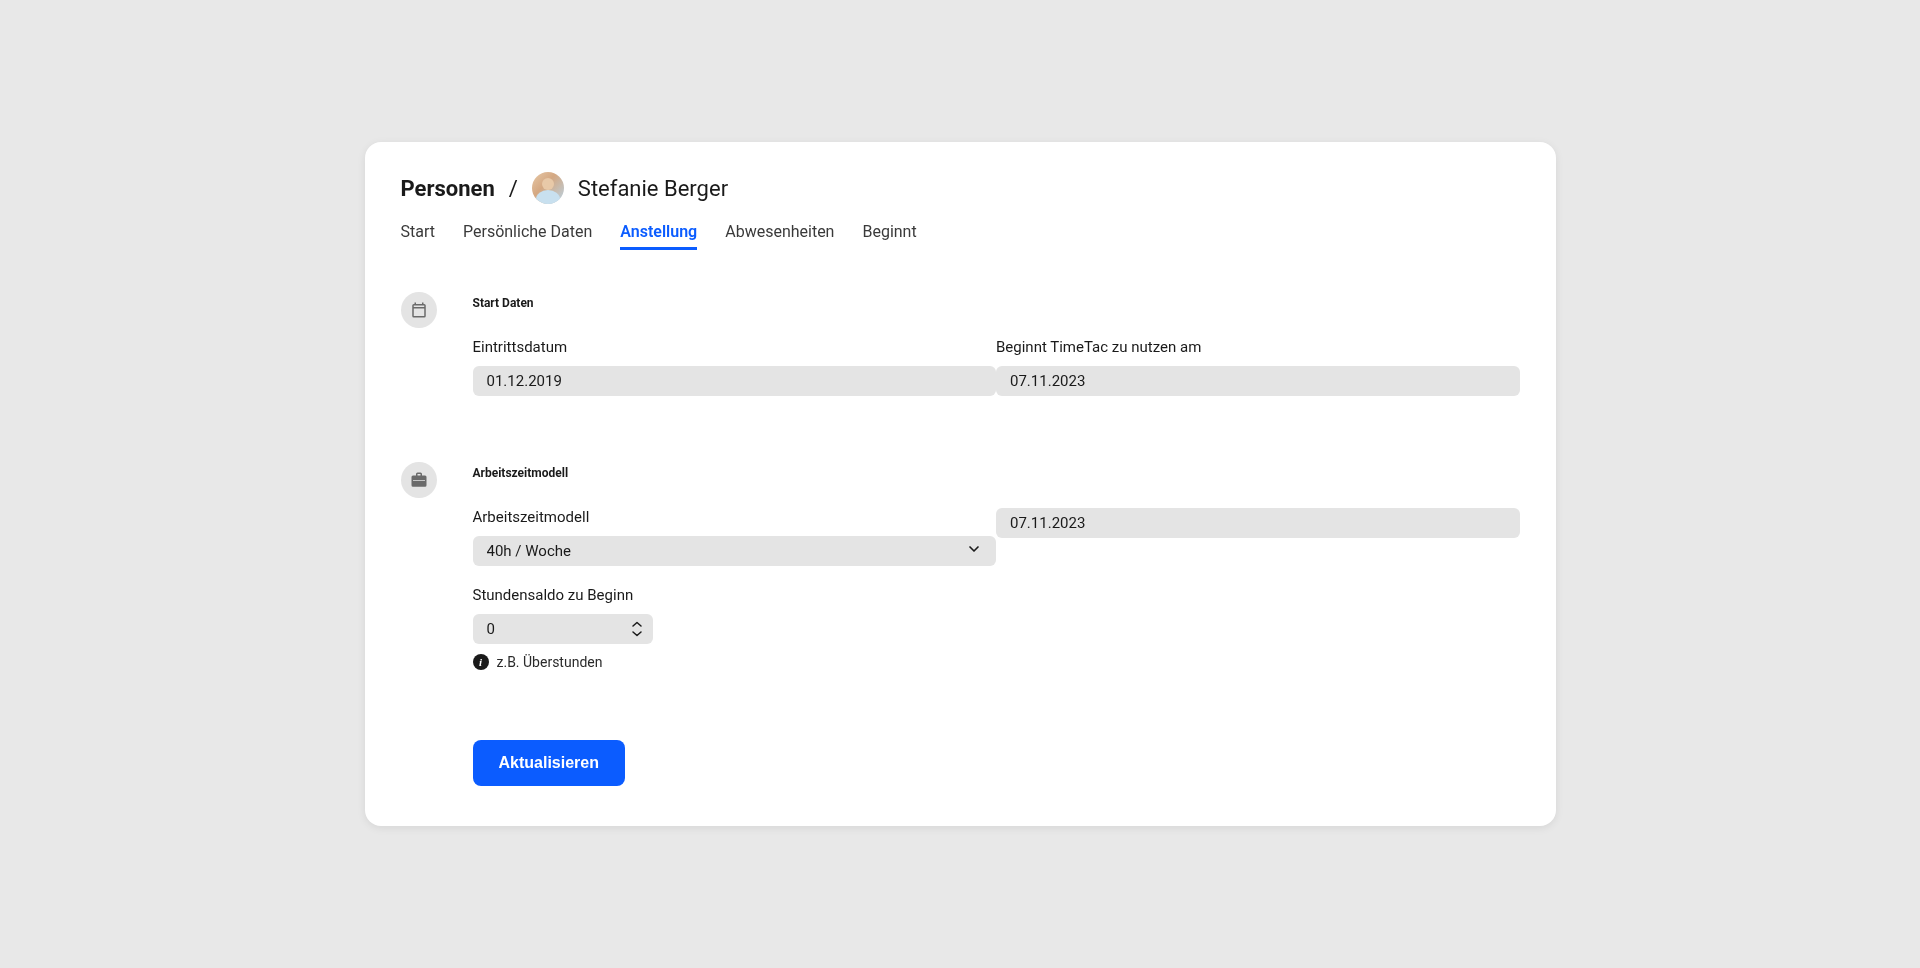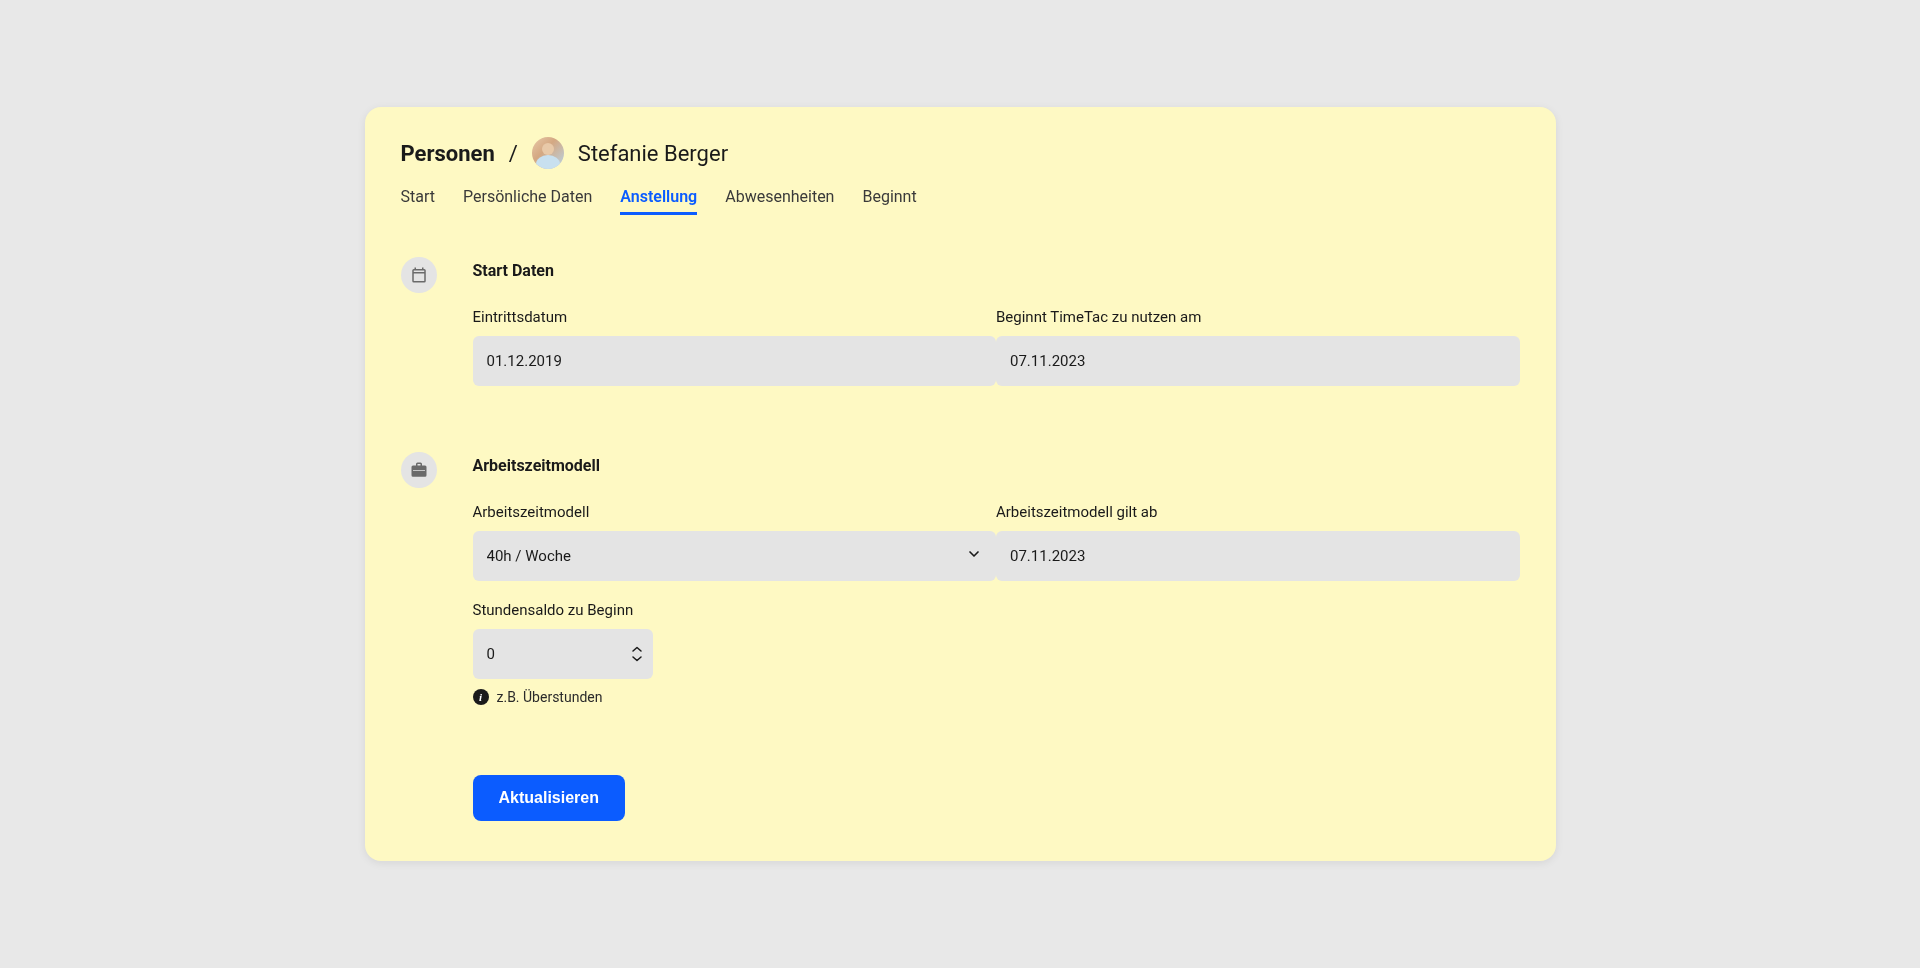--- a/index.html
+++ b/index.html
@@ -10,21 +10,21 @@
     body {
       font-family: -apple-system, BlinkMacSystemFont, "Segoe UI", Roboto, Helvetica, Arial, sans-serif;
       background: #e8e8e8;
       display: flex;
       align-items: center;
       justify-content: center;
       min-height: 100vh;
       padding: 20px;
     }
     .card {
-      background: #fef9c3;
+      background: #ffffff;
       border-radius: 16px;
       width: 1191px;
       padding: 30px 36px 40px 36px;
       box-shadow: 0 2px 8px rgba(0,0,0,0.08);
     }
     .breadcrumb {
       display: flex;
       align-items: center;
       gap: 14px;
       margin-bottom: 18px;
@@ -103,21 +103,21 @@
       display: flex;
       align-items: center;
       justify-content: center;
       flex-shrink: 0;
       margin-top: -4px;
     }
     .section-body {
       flex: 1;
     }
     .section-title {
-      font-size: 16px;
+      font-size: 12px;
       font-weight: 700;
       color: #1a1a1a;
       margin-bottom: 28px;
     }
     .row {
       display: flex;
       margin-bottom: 20px;
     }
     .field {
       flex: 1;
@@ -126,21 +126,21 @@
     }
     .field-label {
       font-size: 15px;
       color: #1a1a1a;
       margin-bottom: 10px;
     }
     .input {
       background: #e4e4e4;
       border: none;
       border-radius: 6px;
-      padding: 16px 14px;
+      padding: 6px 14px;
       font-size: 15px;
       color: #1a1a1a;
       font-family: inherit;
       width: 100%;
     }
     .select-wrap {
       position: relative;
     }
     .select-wrap .chevron {
       position: absolute;
@@ -259,21 +259,20 @@
           <div class="select-wrap">
             <input class="input" type="text" readonly="" value="40h / Woche" style="">
             <span class="chevron">
               <svg width="16" height="16" viewBox="0 0 24 24" fill="none" stroke="#1a1a1a" stroke-width="2.5" stroke-linecap="round" stroke-linejoin="round">
                   <polyline points="6 9 12 15 18 9"></polyline>
                 </svg>
             </span>
           </div>
         </div>
         <div class="field">
-          <label class="field-label">Arbeitszeitmodell gilt ab</label>
           <input class="input" type="text" value="07.11.2023" style="">
         </div>
       </div>
       <div class="row">
         <div class="field" style="flex: 0 0 auto; justify-content: space-between;">
           <label class="field-label">Stundensaldo zu Beginn</label>
           <div class="stepper-wrap">
             <input class="input" type="text" value="0" style="">
             <div class="stepper-arrows">
               <svg width="12" height="8" viewBox="0 0 24 14" fill="none" stroke="#1a1a1a" stroke-width="3" stroke-linecap="round" stroke-linejoin="round">

